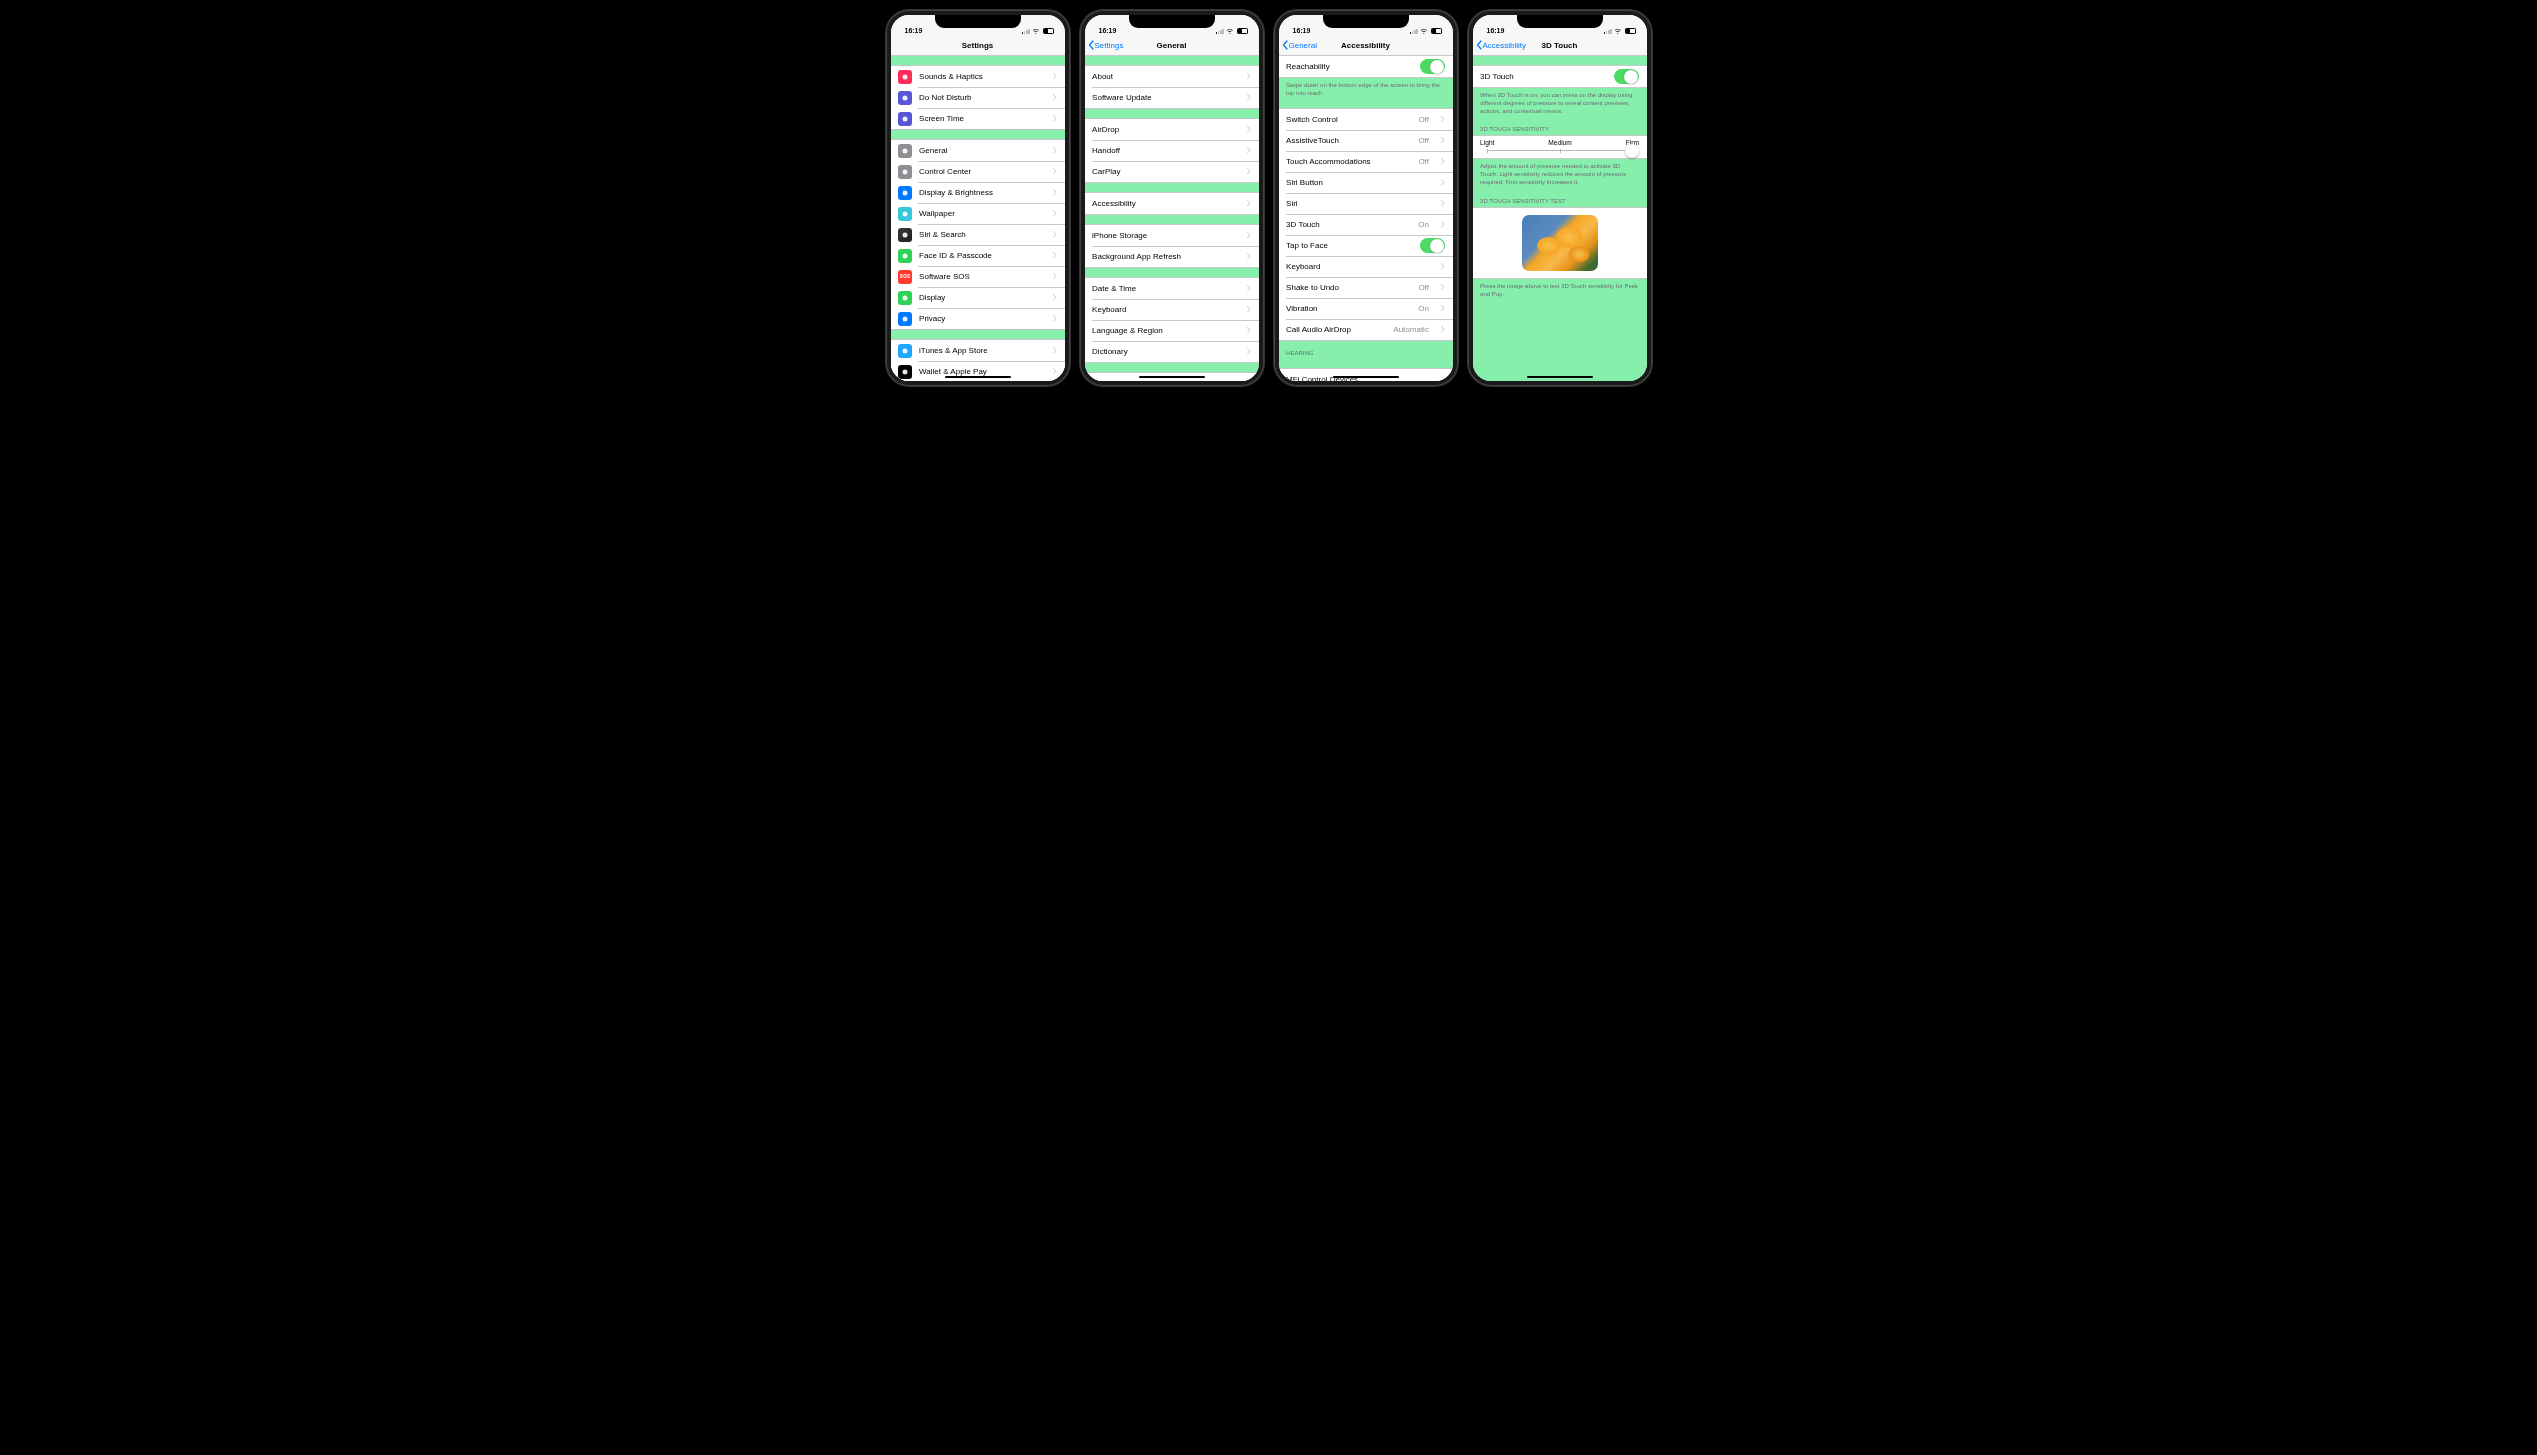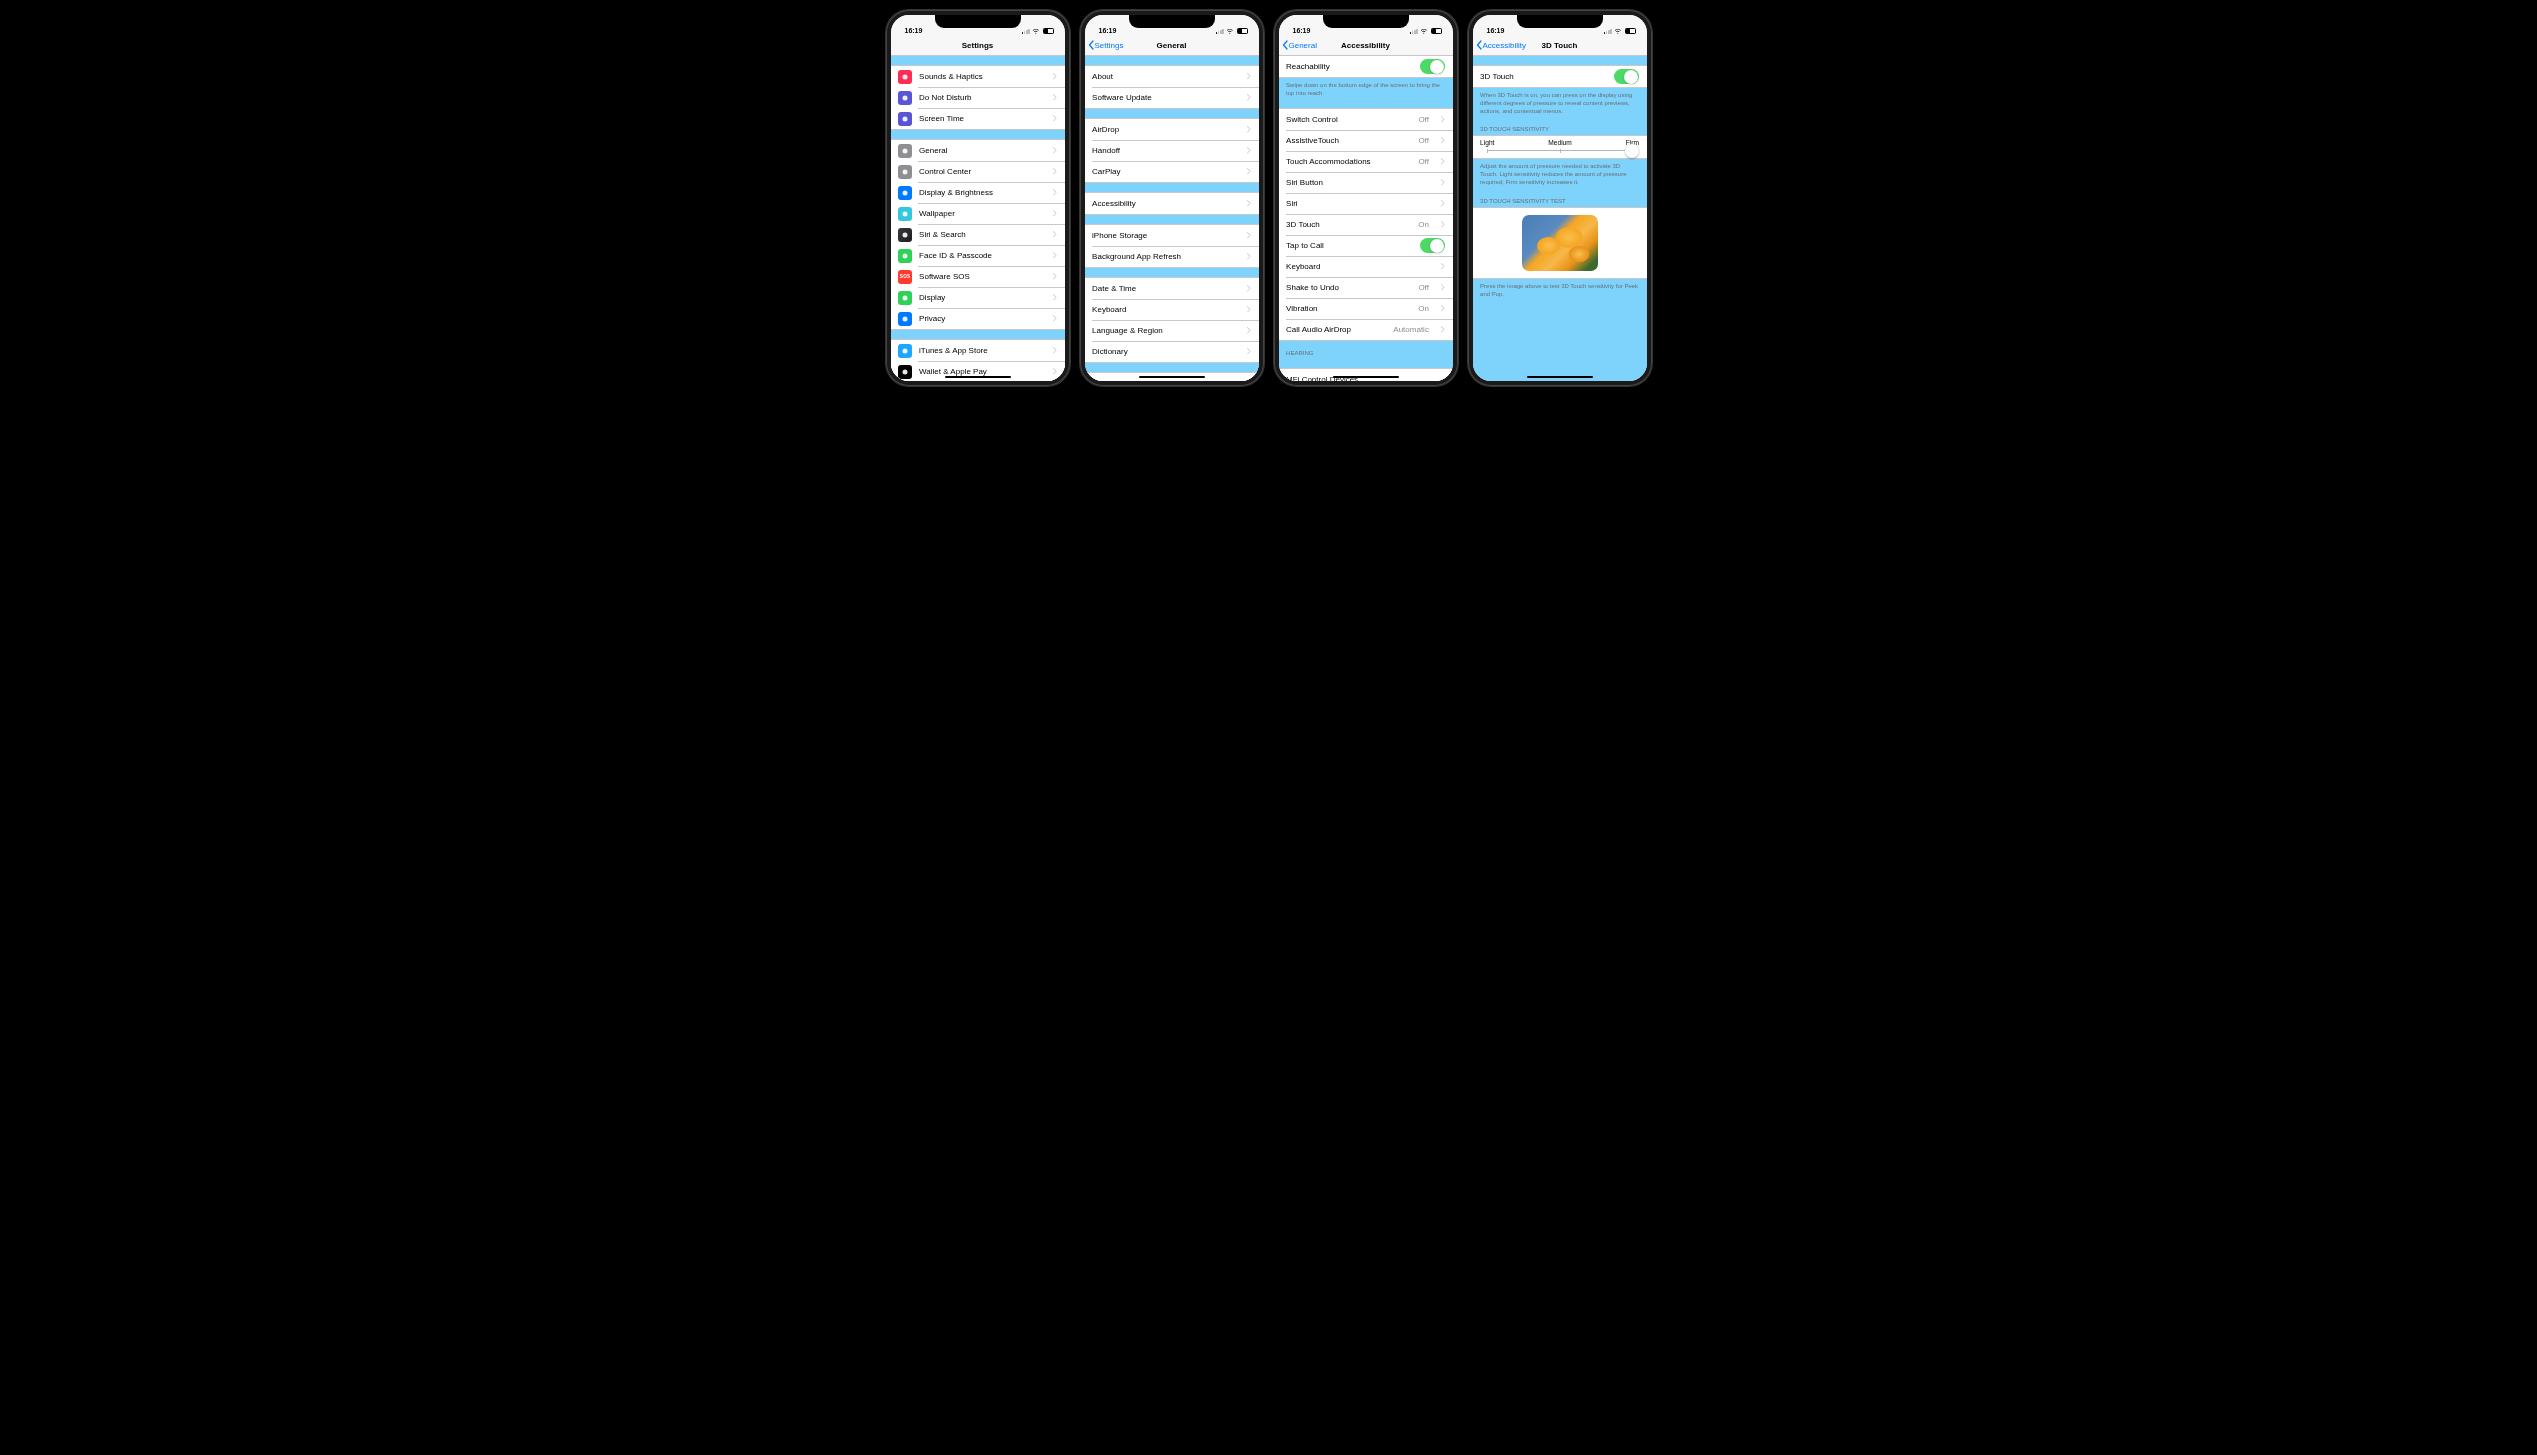--- a/index.html
+++ b/index.html
@@ -82,21 +82,21 @@
     position:relative;
   }
   .nav-title { font-size:8px; font-weight:600; }
   .nav-back {
     position:absolute; left:3px; top:0; bottom:0;
     display:flex; align-items:center;
     color:#007aff; font-size:8px;
     cursor:pointer;
   }
   .nav-back svg{width:6px;height:10px;margin-right:1px;}
-  .content { flex:1; overflow:hidden; background:#7dd3fc; }
+  .content { flex:1; overflow:hidden; background:#86efac; }
   .group { margin-top: 9px; background:#fff; border-top:0.5px solid #c8c7cc; border-bottom:0.5px solid #c8c7cc; }
   .group.first-tight { margin-top:0; border-top:none; }
   .group-header {
     font-size:6px; color:#6d6d72; padding: 9px 7.6px 3px; text-transform:uppercase;
   }
   .group-footer {
     font-size:6px; color:#6d6d72; padding: 3px 7.6px 2px; line-height:1.35;
   }
   .row {
     display:flex; align-items:center;
@@ -631,21 +631,21 @@
           <div class="row ">
             <span class="label">3D Touch</span>
             <span class="value">On</span>
             <span class="chevron">
               <svg viewBox="0 0 8 13">
                 <path d="M1 1l5 5.5L1 12" stroke="#c7c7cc" stroke-width="2" fill="none" stroke-linecap="round"></path>
               </svg>
             </span>
           </div>
           <div class="row ">
-            <span class="label">Tap to Call</span>
+            <span class="label">Tap to Face</span>
             <div class="toggle "></div>
           </div>
           <div class="row ">
             <span class="label">Keyboard</span>
             <span class="chevron">
               <svg viewBox="0 0 8 13">
                 <path d="M1 1l5 5.5L1 12" stroke="#c7c7cc" stroke-width="2" fill="none" stroke-linecap="round"></path>
               </svg>
             </span>
           </div>

